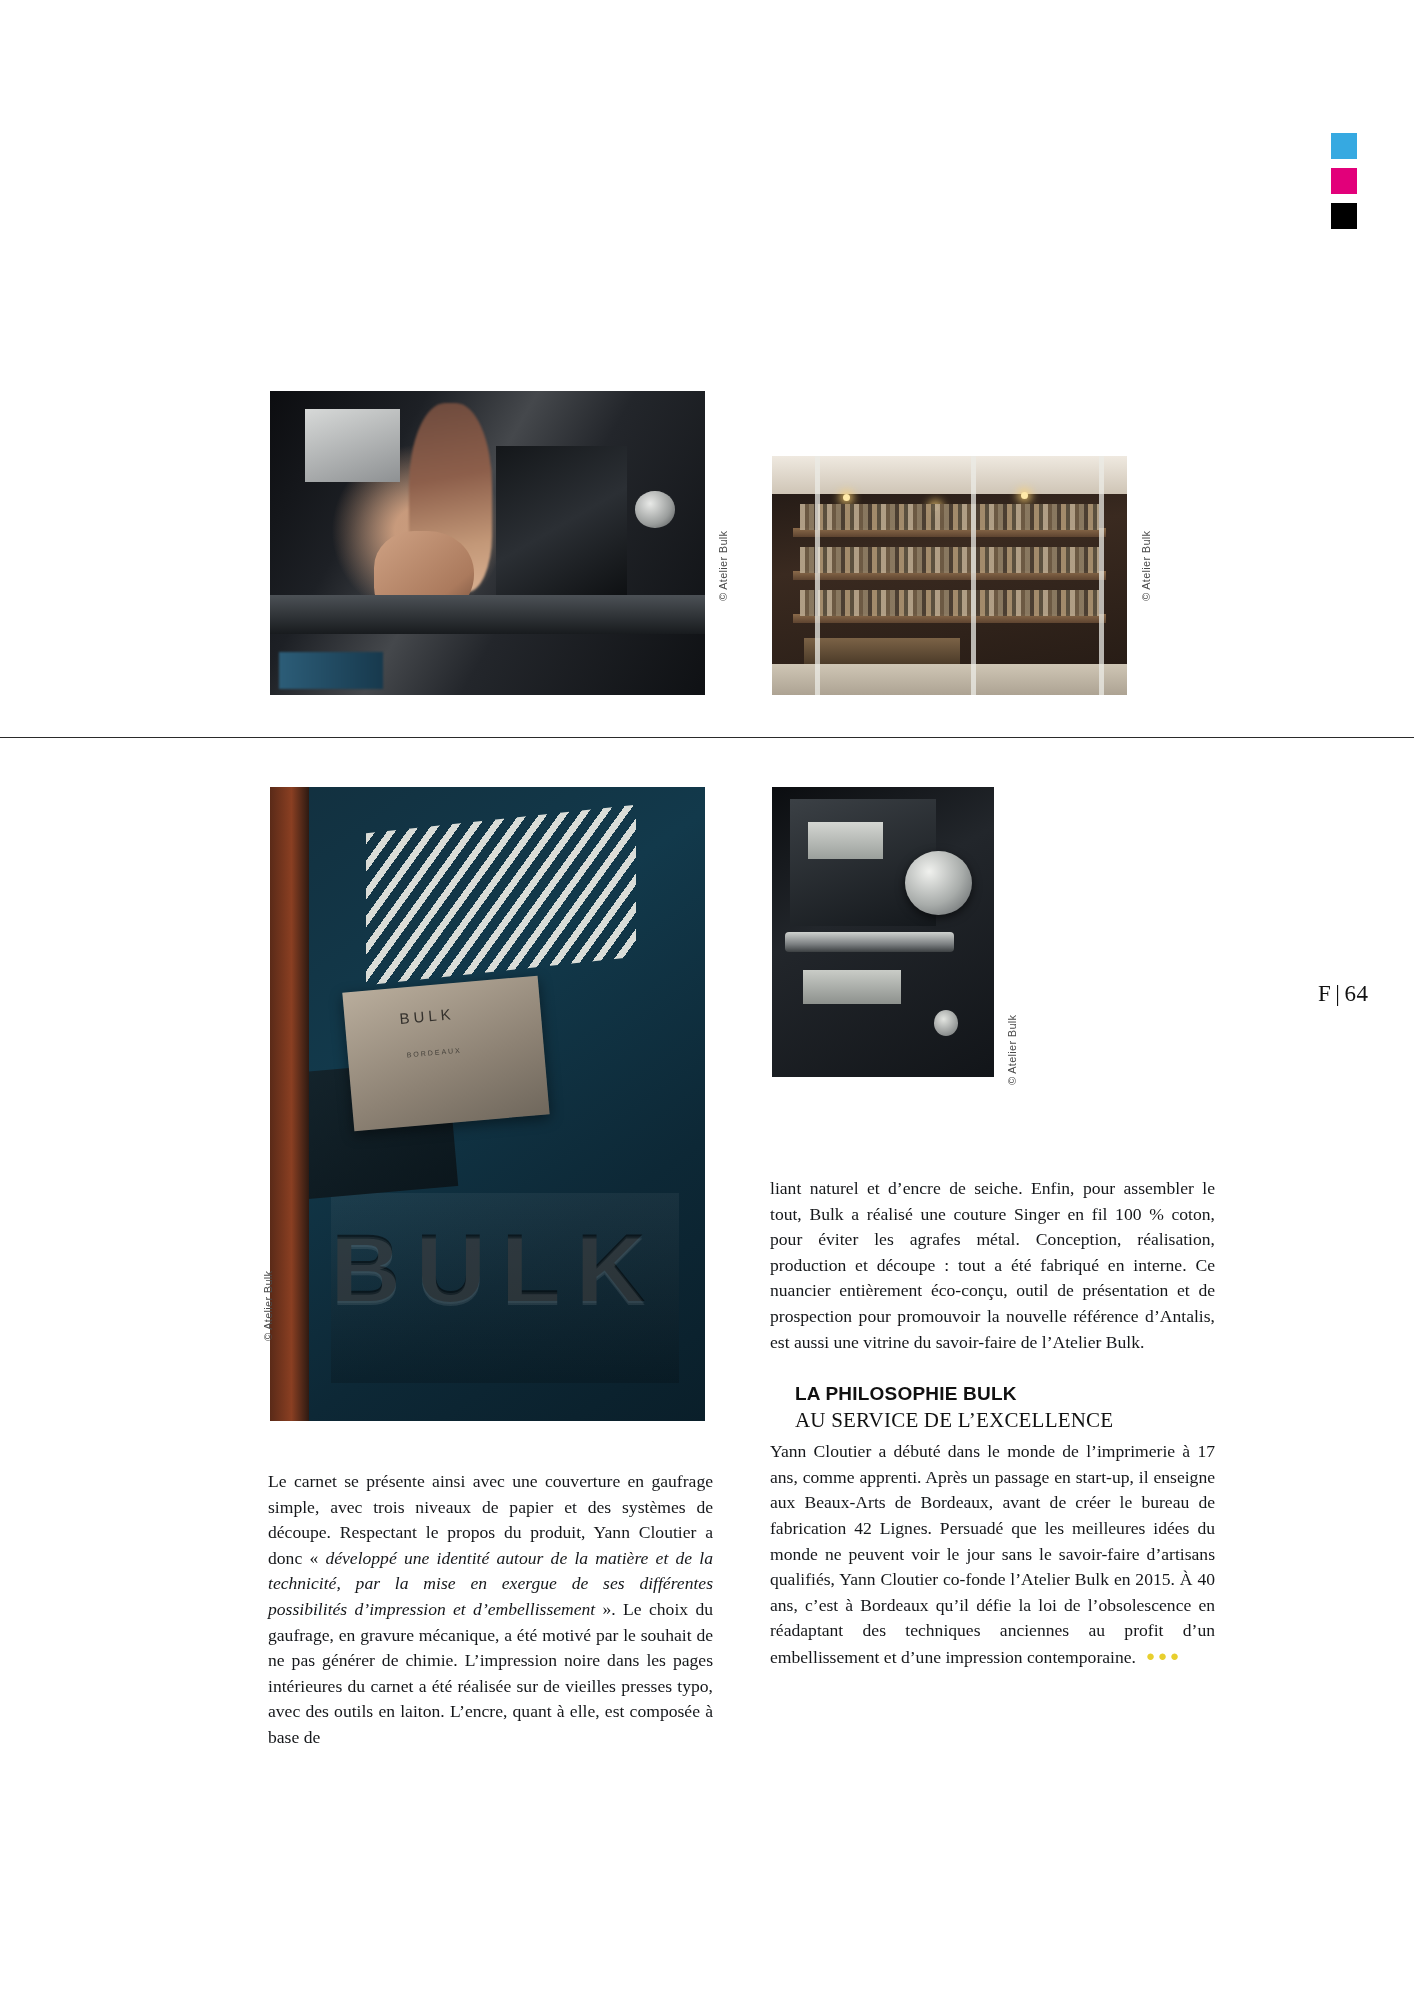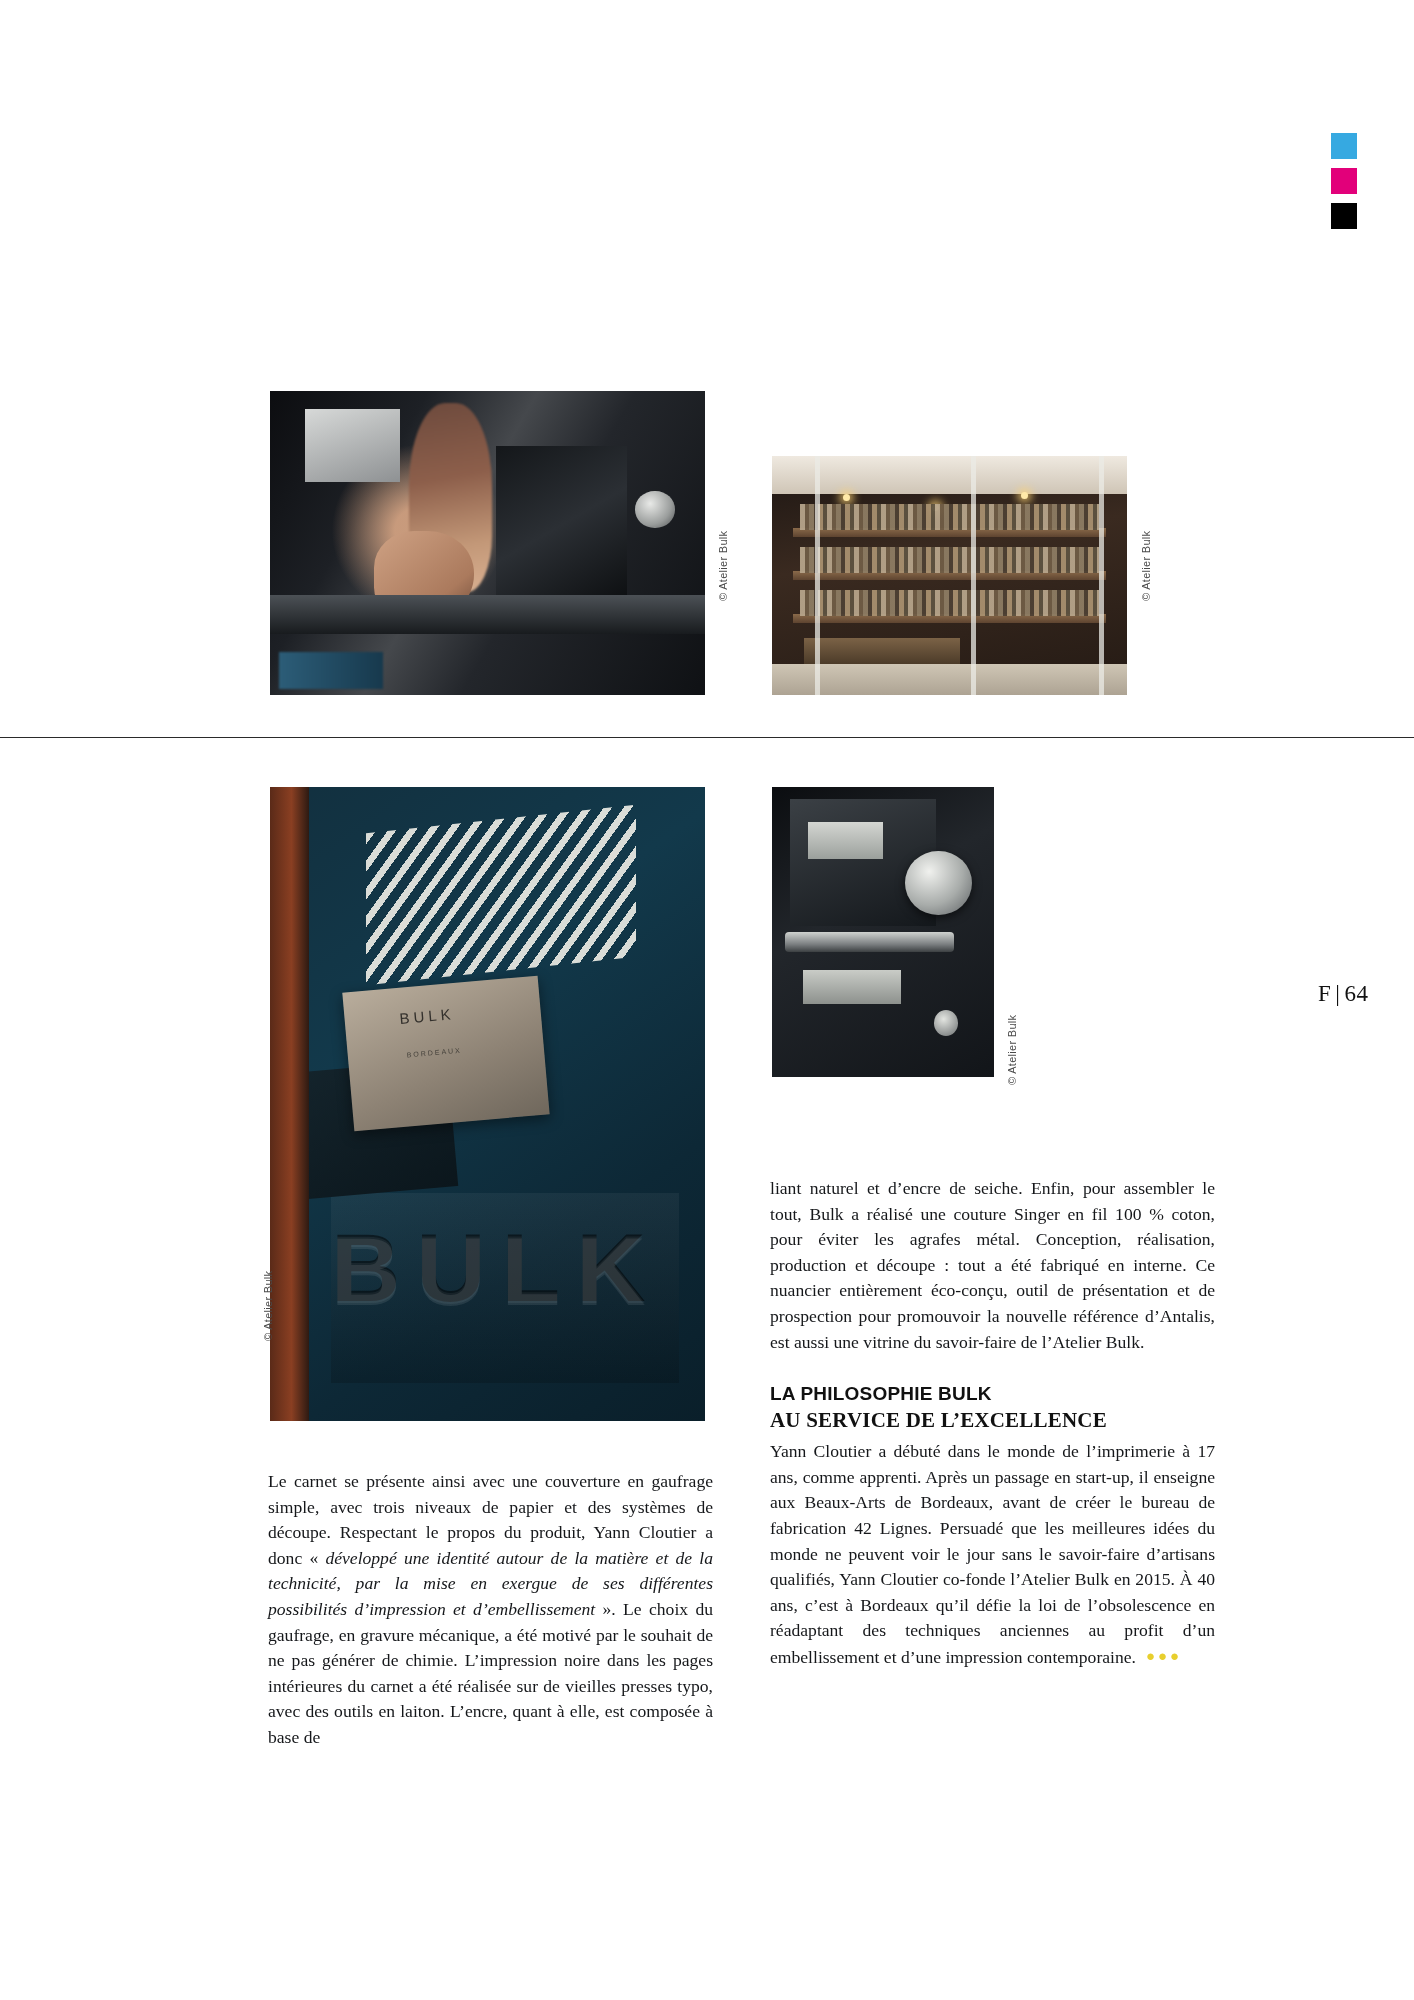--- a/index.html
+++ b/index.html
@@ -334,24 +334,25 @@
 
   .sect-head {
     font-family: "Liberation Sans", sans-serif;
     font-weight: bold;
     font-size: 19px;
     line-height: 26px;
     letter-spacing: 0.2px;
     color: #111;
     margin-top: 26px;
     margin-bottom: 6px;
+    margin-left: 25px;
   }
   .sect-head .line2 {
     font-family: "Liberation Serif", serif;
-    font-weight: bold;
+    font-weight: normal;
     font-size: 21px;
     display: block;
   }
 
   .enddots {
     display: inline-block;
     margin-left: 10px;
     color: #e8cf2e;
     letter-spacing: 3px;
     font-size: 15px;

